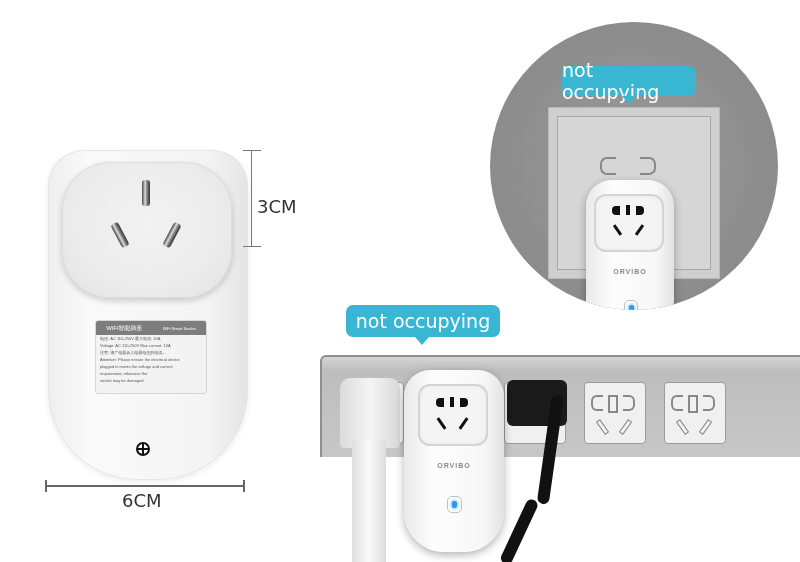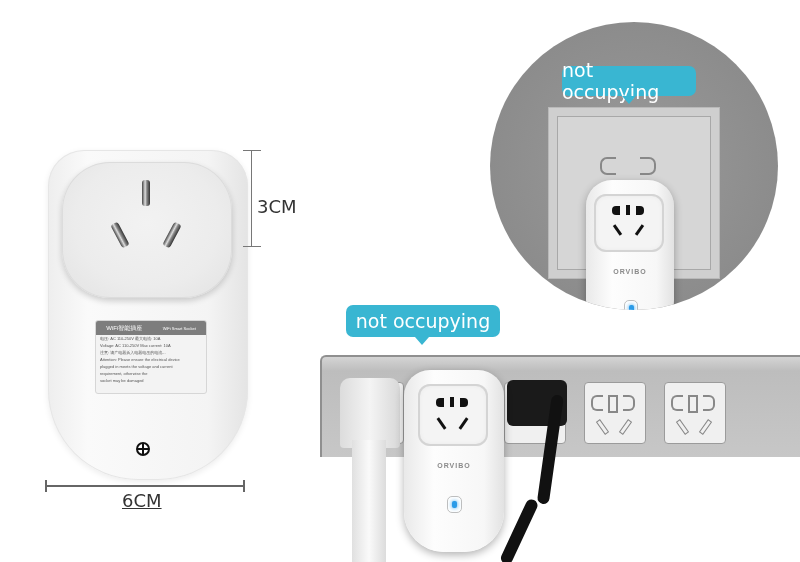--- a/index.html
+++ b/index.html
@@ -71,21 +71,21 @@
 <div class="abs screw"></div>
 
 <div class="abs dim-v-cap" style="left:243px;top:150px;"></div>
 <div class="abs dim-v"></div>
 <div class="abs dim-v-cap" style="left:243px;top:246px;"></div>
 <div class="abs dim-text" style="left:257px;top:196px;">3CM</div>
 
 <div class="abs dim-h-cap" style="left:45px;top:480px;"></div>
 <div class="abs dim-h"></div>
 <div class="abs dim-h-cap" style="left:243px;top:480px;"></div>
-<div class="abs dim-text" style="left:122px;top:490px;text-decoration:underline;">6CM</div>
+<div class="abs dim-text" style="left:122px;top:490px;">6CM</div>
 
 <div class="abs circle">
   <div class="abs wallplate">
     <div class="abs wallplate-inner">
       <div class="abs" style="left:42px;top:40px;width:14px;height:14px;border:2px solid #888;border-right:none;border-radius:7px 0 0 7px;"></div>
       <div class="abs" style="left:82px;top:40px;width:14px;height:14px;border:2px solid #888;border-left:none;border-radius:0 7px 7px 0;"></div>
     </div>
   </div>
   <div class="abs smart" style="left:96px;top:158px;width:88px;height:160px;">
     <div class="abs socket-face" style="left:8px;top:14px;width:70px;height:58px;">

